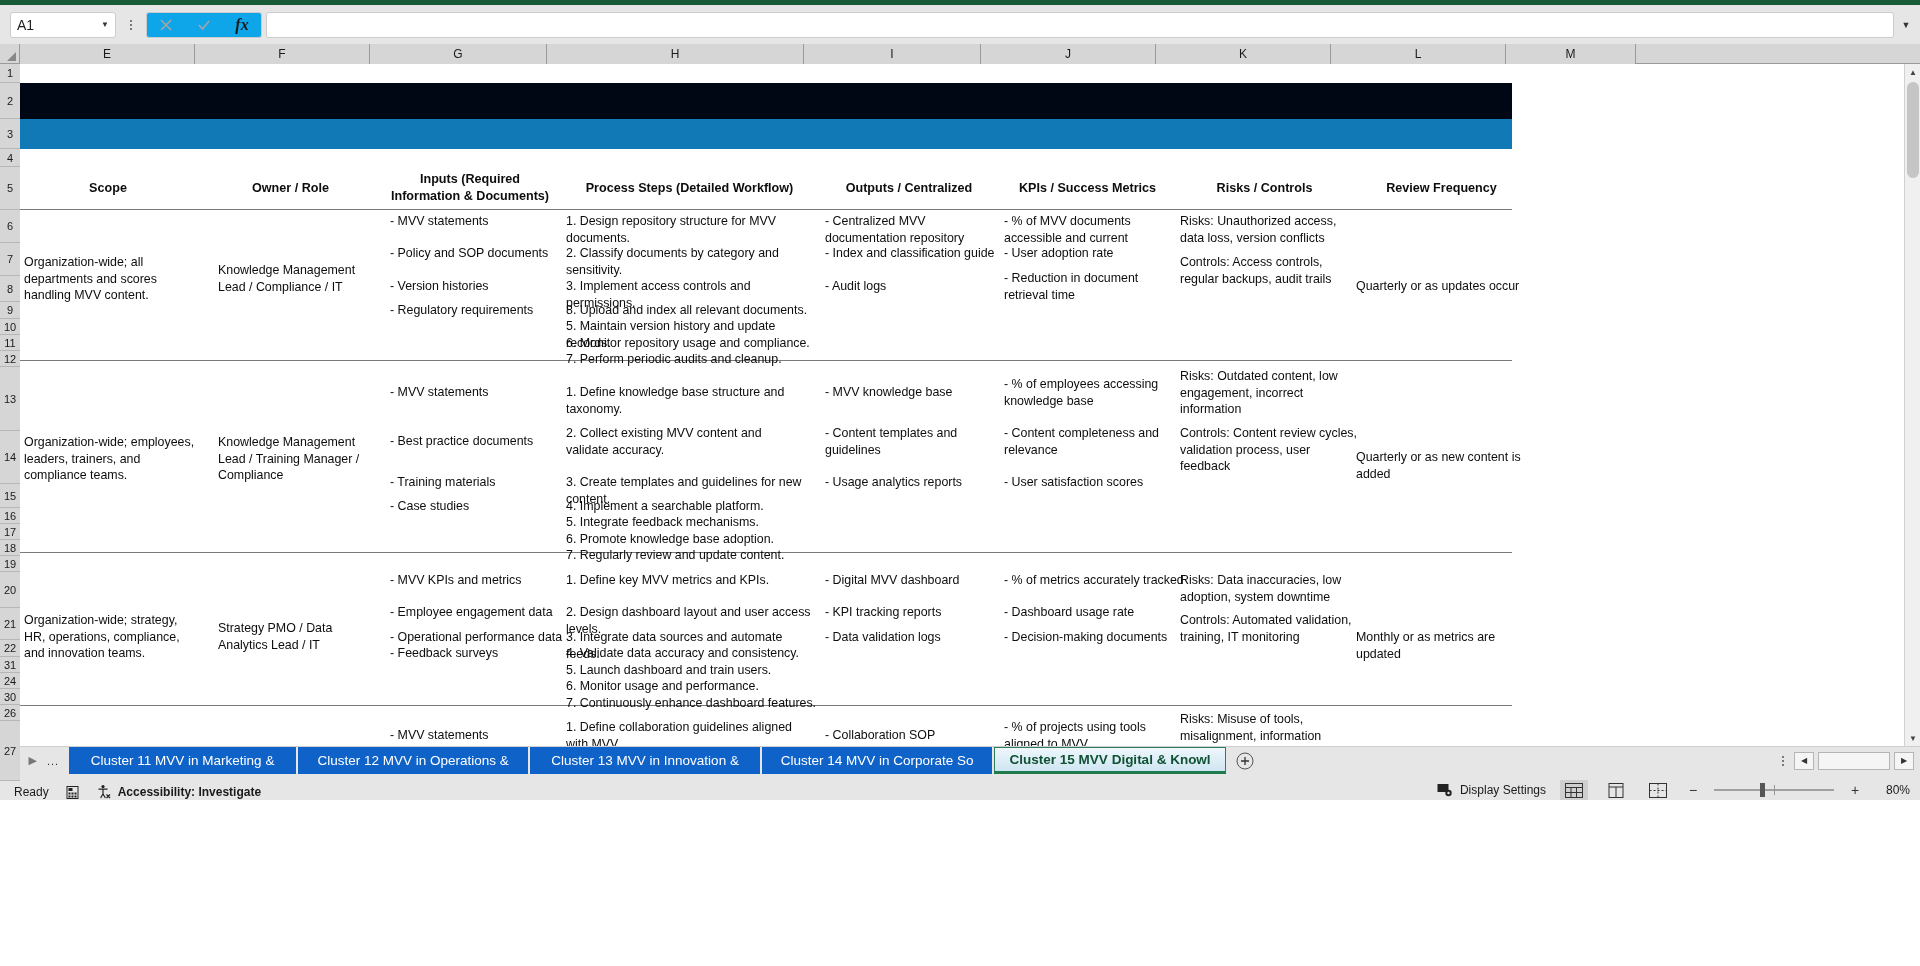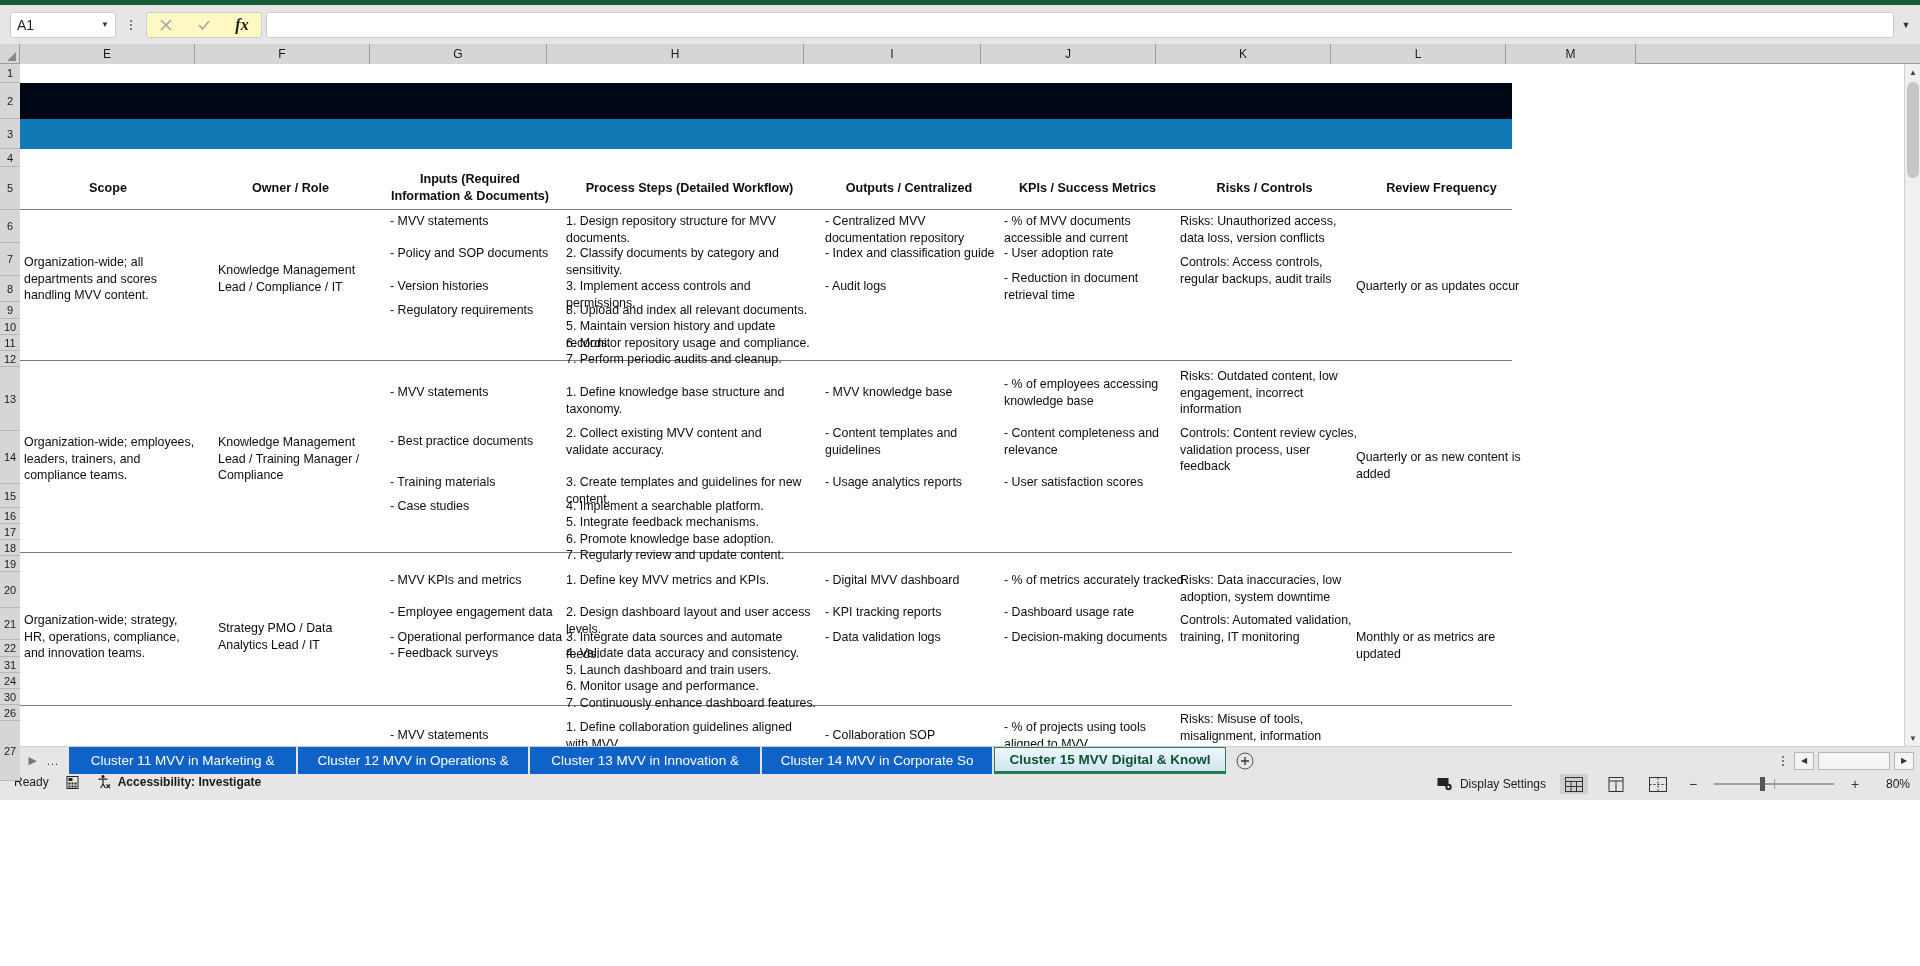--- a/index.html
+++ b/index.html
@@ -25,21 +25,21 @@
     padding: 0 6px; font-size: 14px; color: #222; margin-left: 6px;
   }
   .namebox .caret { font-size: 8px; color: #333; }
   .kebab {
     width: 22px; height: 26px; display: flex; flex-direction: column;
     align-items: center; justify-content: center; gap: 2px; margin: 0 4px;
   }
   .kebab i { width: 2px; height: 2px; background: #555; border-radius: 50%; display:block;}
   .fbtns {
     display: flex; align-items: flex-end; height: 26px;
-    background: #fef9c3; border: 1px solid #ccc; border-radius: 3px;
+    background: #0ea5e9; border: 1px solid #ccc; border-radius: 3px;
   }
   .fbtn {
     width: 38px; height: 24px; display: flex; align-items: center;
     justify-content: center; font-size: 15px; color: #9a9a9a;
   }
   .fbtn.fx { color: #1a1a1a; font-style: italic; font-family: "Liberation Serif", serif; font-weight: bold; font-size: 16px;}
   .formula-input {
     flex: 1; height: 26px; background: #fff; border: 1px solid #ccc;
     border-radius: 3px; margin-left: 4px; margin-right: 2px;
     font-size: 13px; padding: 0 6px; display:flex; align-items:center;
@@ -144,21 +144,21 @@
   .hbtn {
     width:20px;height:18px;border:1px solid #b5b5b5;background:#f5f5f5;
     display:flex;align-items:center;justify-content:center;font-size:8px;color:#333;
   }
   .hscroll-track {
     width:72px;height:18px;background:#f5f5f5;border:1px solid #b5b5b5;
   }
 
   
   .statusbar {
-    height: 26px; background: #e6e6e6; display: flex; align-items: flex-start;
+    height: 26px; background: #e6e6e6; display: flex; align-items: flex-end;
     font-size: 12px; color: #1a1a1a; padding: 0 6px; gap: 0;
   }
   .sb-left { display:flex; align-items:center; gap: 16px; padding-left: 8px;}
   .sb-item { display:flex; align-items:center; gap:6px; }
   .sb-right { margin-left:auto; display:flex; align-items:center; gap:14px; padding-right:4px;}
   .viewbtn {
     width:28px;height:20px;display:flex;align-items:center;justify-content:center;
   }
   .viewbtn.active { background:#cfcfcf; }
   .zoomslider { display:flex; align-items:center; gap:0; width:120px;}

